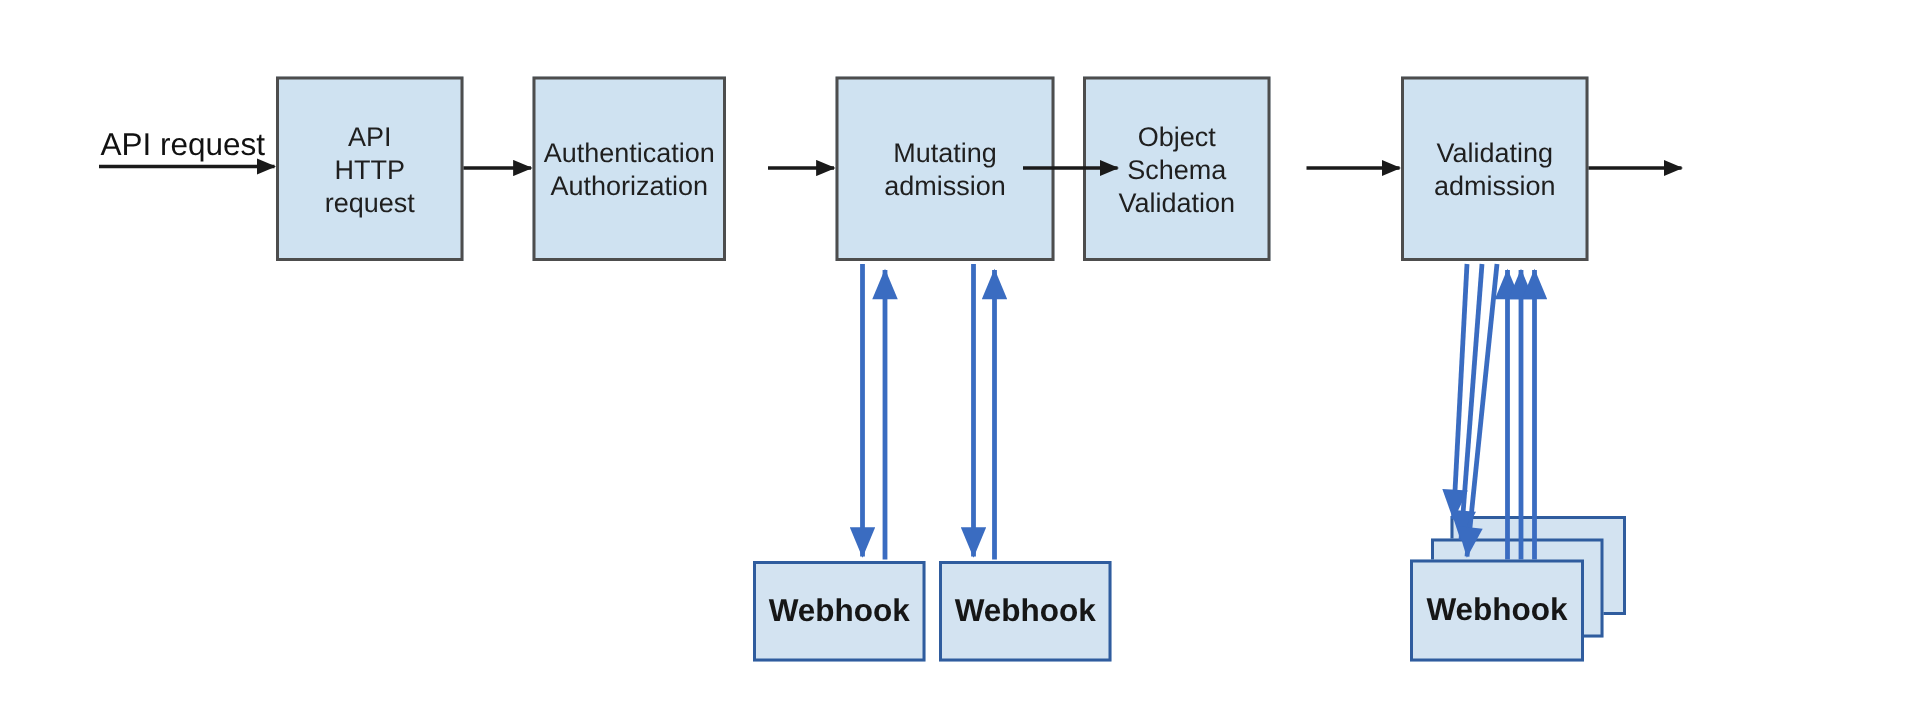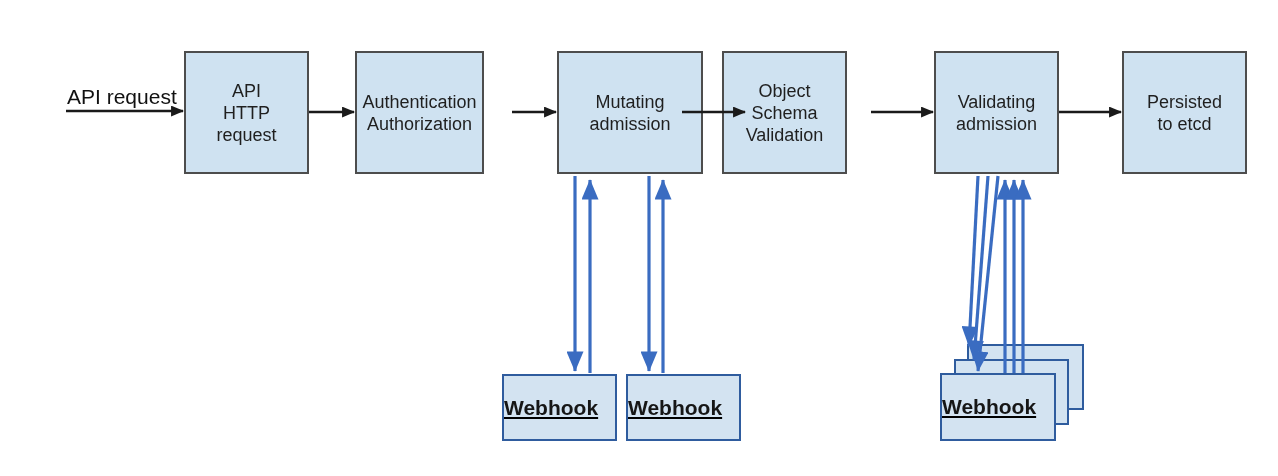--- a/index.html
+++ b/index.html
@@ -33,24 +33,23 @@
   .pbox .lbl{
     white-space:pre-line;
     font-size:18px;line-height:22px;
     color:var(--text-color);
   }
   .wbox{
     position:absolute;
     box-sizing:border-box;
     background:var(--webhook-fill);
     border:2px solid var(--webhook-border);
-    display:flex;align-items:center;justify-content:flex-start;
+    display:flex;align-items:center;justify-content:center;
     text-align:center;
     z-index:1;
-    text-decoration:underline;
   }
   .wbox .lbl{
     font-size:21px;font-weight:600;
     color:#161616;
   }
   .req{
     position:absolute;
     left:43px;top:85px;
     font-size:21px;line-height:24px;
     color:#111111;
@@ -88,24 +87,20 @@
   </div>
   <div class="pbox" style="left:698px;top:51px;width:125px;height:123px">
     <span class="lbl">Object
 Schema
 Validation</span>
   </div>
   <div class="pbox" style="left:910px;top:51px;width:125px;height:123px">
     <span class="lbl">Validating
 admission</span>
   </div>
-  <div class="pbox" style="left:1098px;top:51px;width:125px;height:123px">
-    <span class="lbl">Persisted
-to etcd</span>
-  </div>
 
   <div class="wbox" style="left:478px;top:374px;width:115px;height:67px">
     <span class="lbl">Webhook</span>
   </div>
   <div class="wbox" style="left:602px;top:374px;width:115px;height:67px">
     <span class="lbl">Webhook</span>
   </div>
 
   <div class="wbox" style="left:943px;top:344px;width:117px;height:66px"></div>
   <div class="wbox" style="left:930px;top:359px;width:115px;height:66px"></div>

